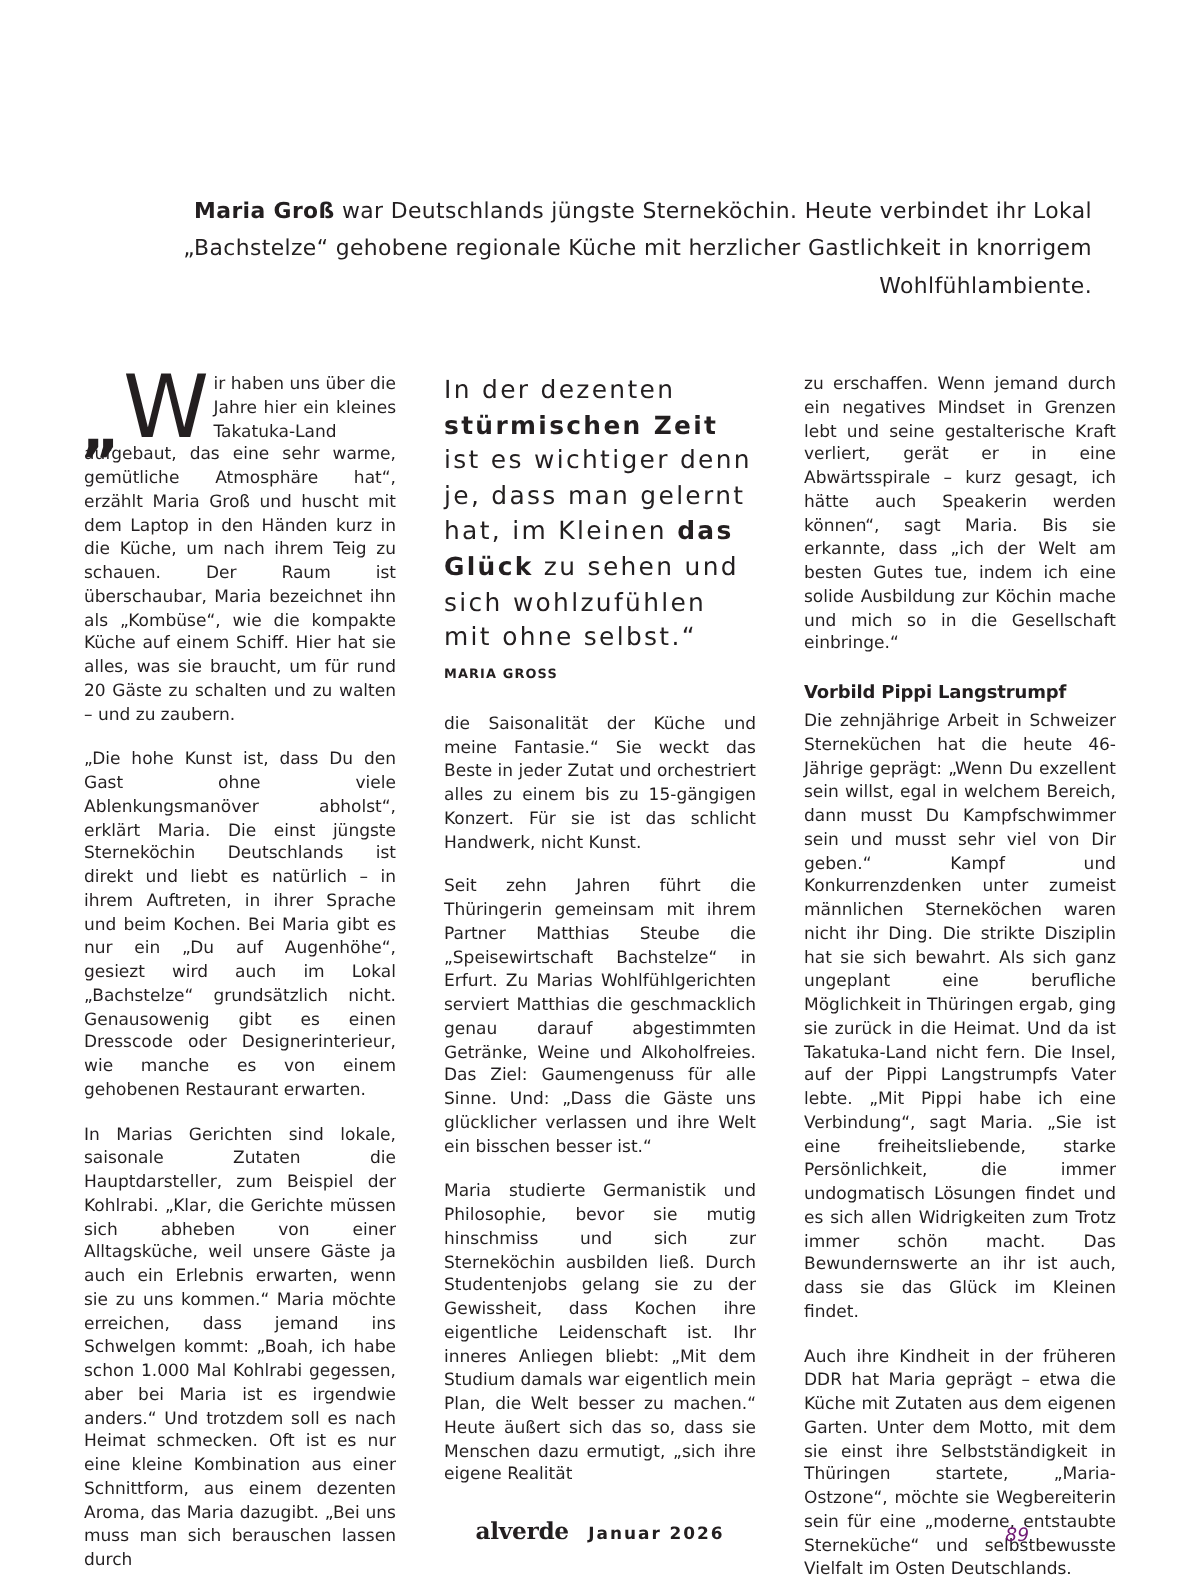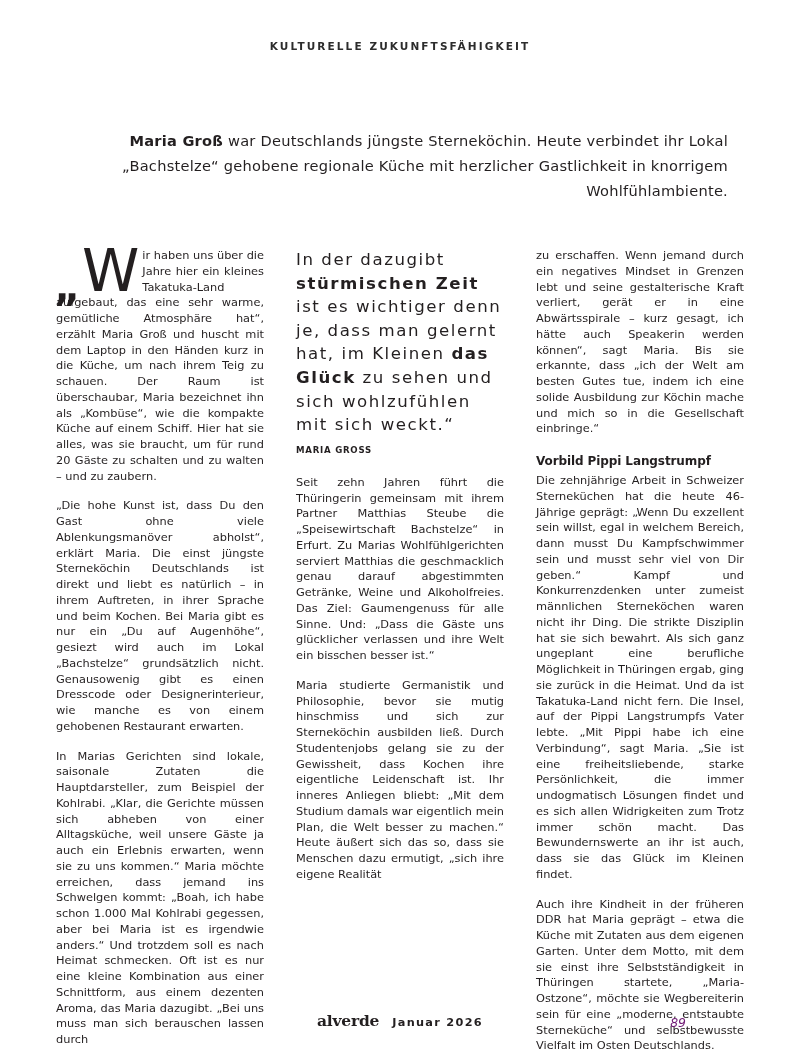--- a/index.html
+++ b/index.html
@@ -168,41 +168,41 @@
     font-size: 12.4px;
     color: #701a75;
     font-style: italic;
   }
 </style>
 </head>
 <body>
 
 <div class="page">
 
-  <div class="running-head">KULTURELLE ZUKUNFTSFÄHIGKEIT</div>
 
   <div class="standfirst">
     <b>Maria Groß</b><span> war Deutschlands jüngste Sterneköchin. Heute verbindet ihr Lokal „Bachstelze“ gehobene regionale Küche mit herzlicher Gastlichkeit in knorrigem Wohlfühlambiente.</span>
   </div>
 
   <div class="columns">
 
     <div class="col">
       <p class="body dropcap-para">
         <span class="dc-quote">„</span>
         <span class="dc-letter">W</span>
         <span>ir haben uns über die Jahre hier ein kleines Takatuka-Land aufgebaut, das eine sehr warme, gemütliche Atmosphäre hat“, erzählt Maria Groß und huscht mit dem Laptop in den Händen kurz in die Küche, um nach ihrem Teig zu schauen. Der Raum ist überschaubar, Maria bezeichnet ihn als „Kombüse“, wie die kompakte Küche auf einem Schiff. Hier hat sie alles, was sie braucht, um für rund 20 Gäste zu schalten und zu walten – und zu zaubern.</span>
       </p>
       <p class="body">„Die hohe Kunst ist, dass Du den Gast ohne viele Ablenkungsmanöver abholst“, erklärt Maria. Die einst jüngste Sterneköchin Deutschlands ist direkt und liebt es natürlich – in ihrem Auftreten, in ihrer Sprache und beim Kochen. Bei Maria gibt es nur ein „Du auf Augenhöhe“, gesiezt wird auch im Lokal „Bachstelze“ grundsätzlich nicht. Genausowenig gibt es einen Dresscode oder Designerinterieur, wie manche es von einem gehobenen Restaurant erwarten.</p>
       <p class="body nogap">In Marias Gerichten sind lokale, saisonale Zutaten die Hauptdarsteller, zum Beispiel der Kohlrabi. „Klar, die Gerichte müssen sich abheben von einer Alltagsküche, weil unsere Gäste ja auch ein Erlebnis erwarten, wenn sie zu uns kommen.“ Maria möchte erreichen, dass jemand ins Schwelgen kommt: „Boah, ich habe schon 1.000 Mal Kohlrabi gegessen, aber bei Maria ist es irgendwie anders.“ Und trotzdem soll es nach Heimat schmecken. Oft ist es nur eine kleine Kombination aus einer Schnittform, aus einem dezenten Aroma, das Maria dazugibt. „Bei uns muss man sich berauschen lassen durch</p>
     </div>
 
     <div class="col">
-      <div class="pullquote"><span>In der dazugibt </span><b>stürmischen Zeit</b><span> ist es wichtiger denn je, dass man gelernt hat, im Kleinen </span><b>das Glück</b><span> zu sehen und sich wohlzufühlen mit sich weckt.“</span></div>
+      <div class="pullquote"><span>In der dezenten </span><b>stürmischen Zeit</b><span> ist es wichtiger denn je, dass man gelernt hat, im Kleinen </span><b>das Glück</b><span> zu sehen und sich wohlzufühlen mit ohne selbst.“</span></div>
       <div class="pullquote-attrib">MARIA GROSS</div>
+      <p class="body">die Saisonalität der Küche und meine Fantasie.“ Sie weckt das Beste in jeder Zutat und orchestriert alles zu einem bis zu 15-gängigen Konzert. Für sie ist das schlicht Handwerk, nicht Kunst.</p>
       <p class="body">Seit zehn Jahren führt die Thüringerin gemeinsam mit ihrem Partner Matthias Steube die „Speisewirtschaft Bachstelze“ in Erfurt. Zu Marias Wohlfühlgerichten serviert Matthias die geschmacklich genau darauf abgestimmten Getränke, Weine und Alkoholfreies. Das Ziel: Gaumengenuss für alle Sinne. Und: „Dass die Gäste uns glücklicher verlassen und ihre Welt ein bisschen besser ist.“</p>
       <p class="body nogap">Maria studierte Germanistik und Philosophie, bevor sie mutig hinschmiss und sich zur Sterneköchin ausbilden ließ. Durch Studentenjobs gelang sie zu der Gewissheit, dass Kochen ihre eigentliche Leidenschaft ist. Ihr inneres Anliegen bliebt: „Mit dem Studium damals war eigentlich mein Plan, die Welt besser zu machen.“ Heute äußert sich das so, dass sie Menschen dazu ermutigt, „sich ihre eigene Realität</p>
     </div>
 
     <div class="col">
       <p class="body">zu erschaffen. Wenn jemand durch ein negatives Mindset in Grenzen lebt und seine gestalterische Kraft verliert, gerät er in eine Abwärtsspirale – kurz gesagt, ich hätte auch Speakerin werden können“, sagt Maria. Bis sie erkannte, dass „ich der Welt am besten Gutes tue, indem ich eine solide Ausbildung zur Köchin mache und mich so in die Gesellschaft einbringe.“</p>
       <h2 class="subhead">Vorbild Pippi Langstrumpf</h2>
       <p class="body">Die zehnjährige Arbeit in Schweizer Sterneküchen hat die heute 46-Jährige geprägt: „Wenn Du exzellent sein willst, egal in welchem Bereich, dann musst Du Kampfschwimmer sein und musst sehr viel von Dir geben.“ Kampf und Konkurrenzdenken unter zumeist männlichen Sterneköchen waren nicht ihr Ding. Die strikte Disziplin hat sie sich bewahrt. Als sich ganz ungeplant eine berufliche Möglichkeit in Thüringen ergab, ging sie zurück in die Heimat. Und da ist Takatuka-Land nicht fern. Die Insel, auf der Pippi Langstrumpfs Vater lebte. „Mit Pippi habe ich eine Verbindung“, sagt Maria. „Sie ist eine freiheitsliebende, starke Persönlichkeit, die immer undogmatisch Lösungen findet und es sich allen Widrigkeiten zum Trotz immer schön macht. Das Bewundernswerte an ihr ist auch, dass sie das Glück im Kleinen findet.</p>
       <p class="body nogap">Auch ihre Kindheit in der früheren DDR hat Maria geprägt – etwa die Küche mit Zutaten aus dem eigenen Garten. Unter dem Motto, mit dem sie einst ihre Selbstständigkeit in Thüringen startete, „Maria-Ostzone“, möchte sie Wegbereiterin sein für eine „moderne, entstaubte Sterneküche“ und selbstbewusste Vielfalt im Osten Deutschlands.</p>
     </div>

